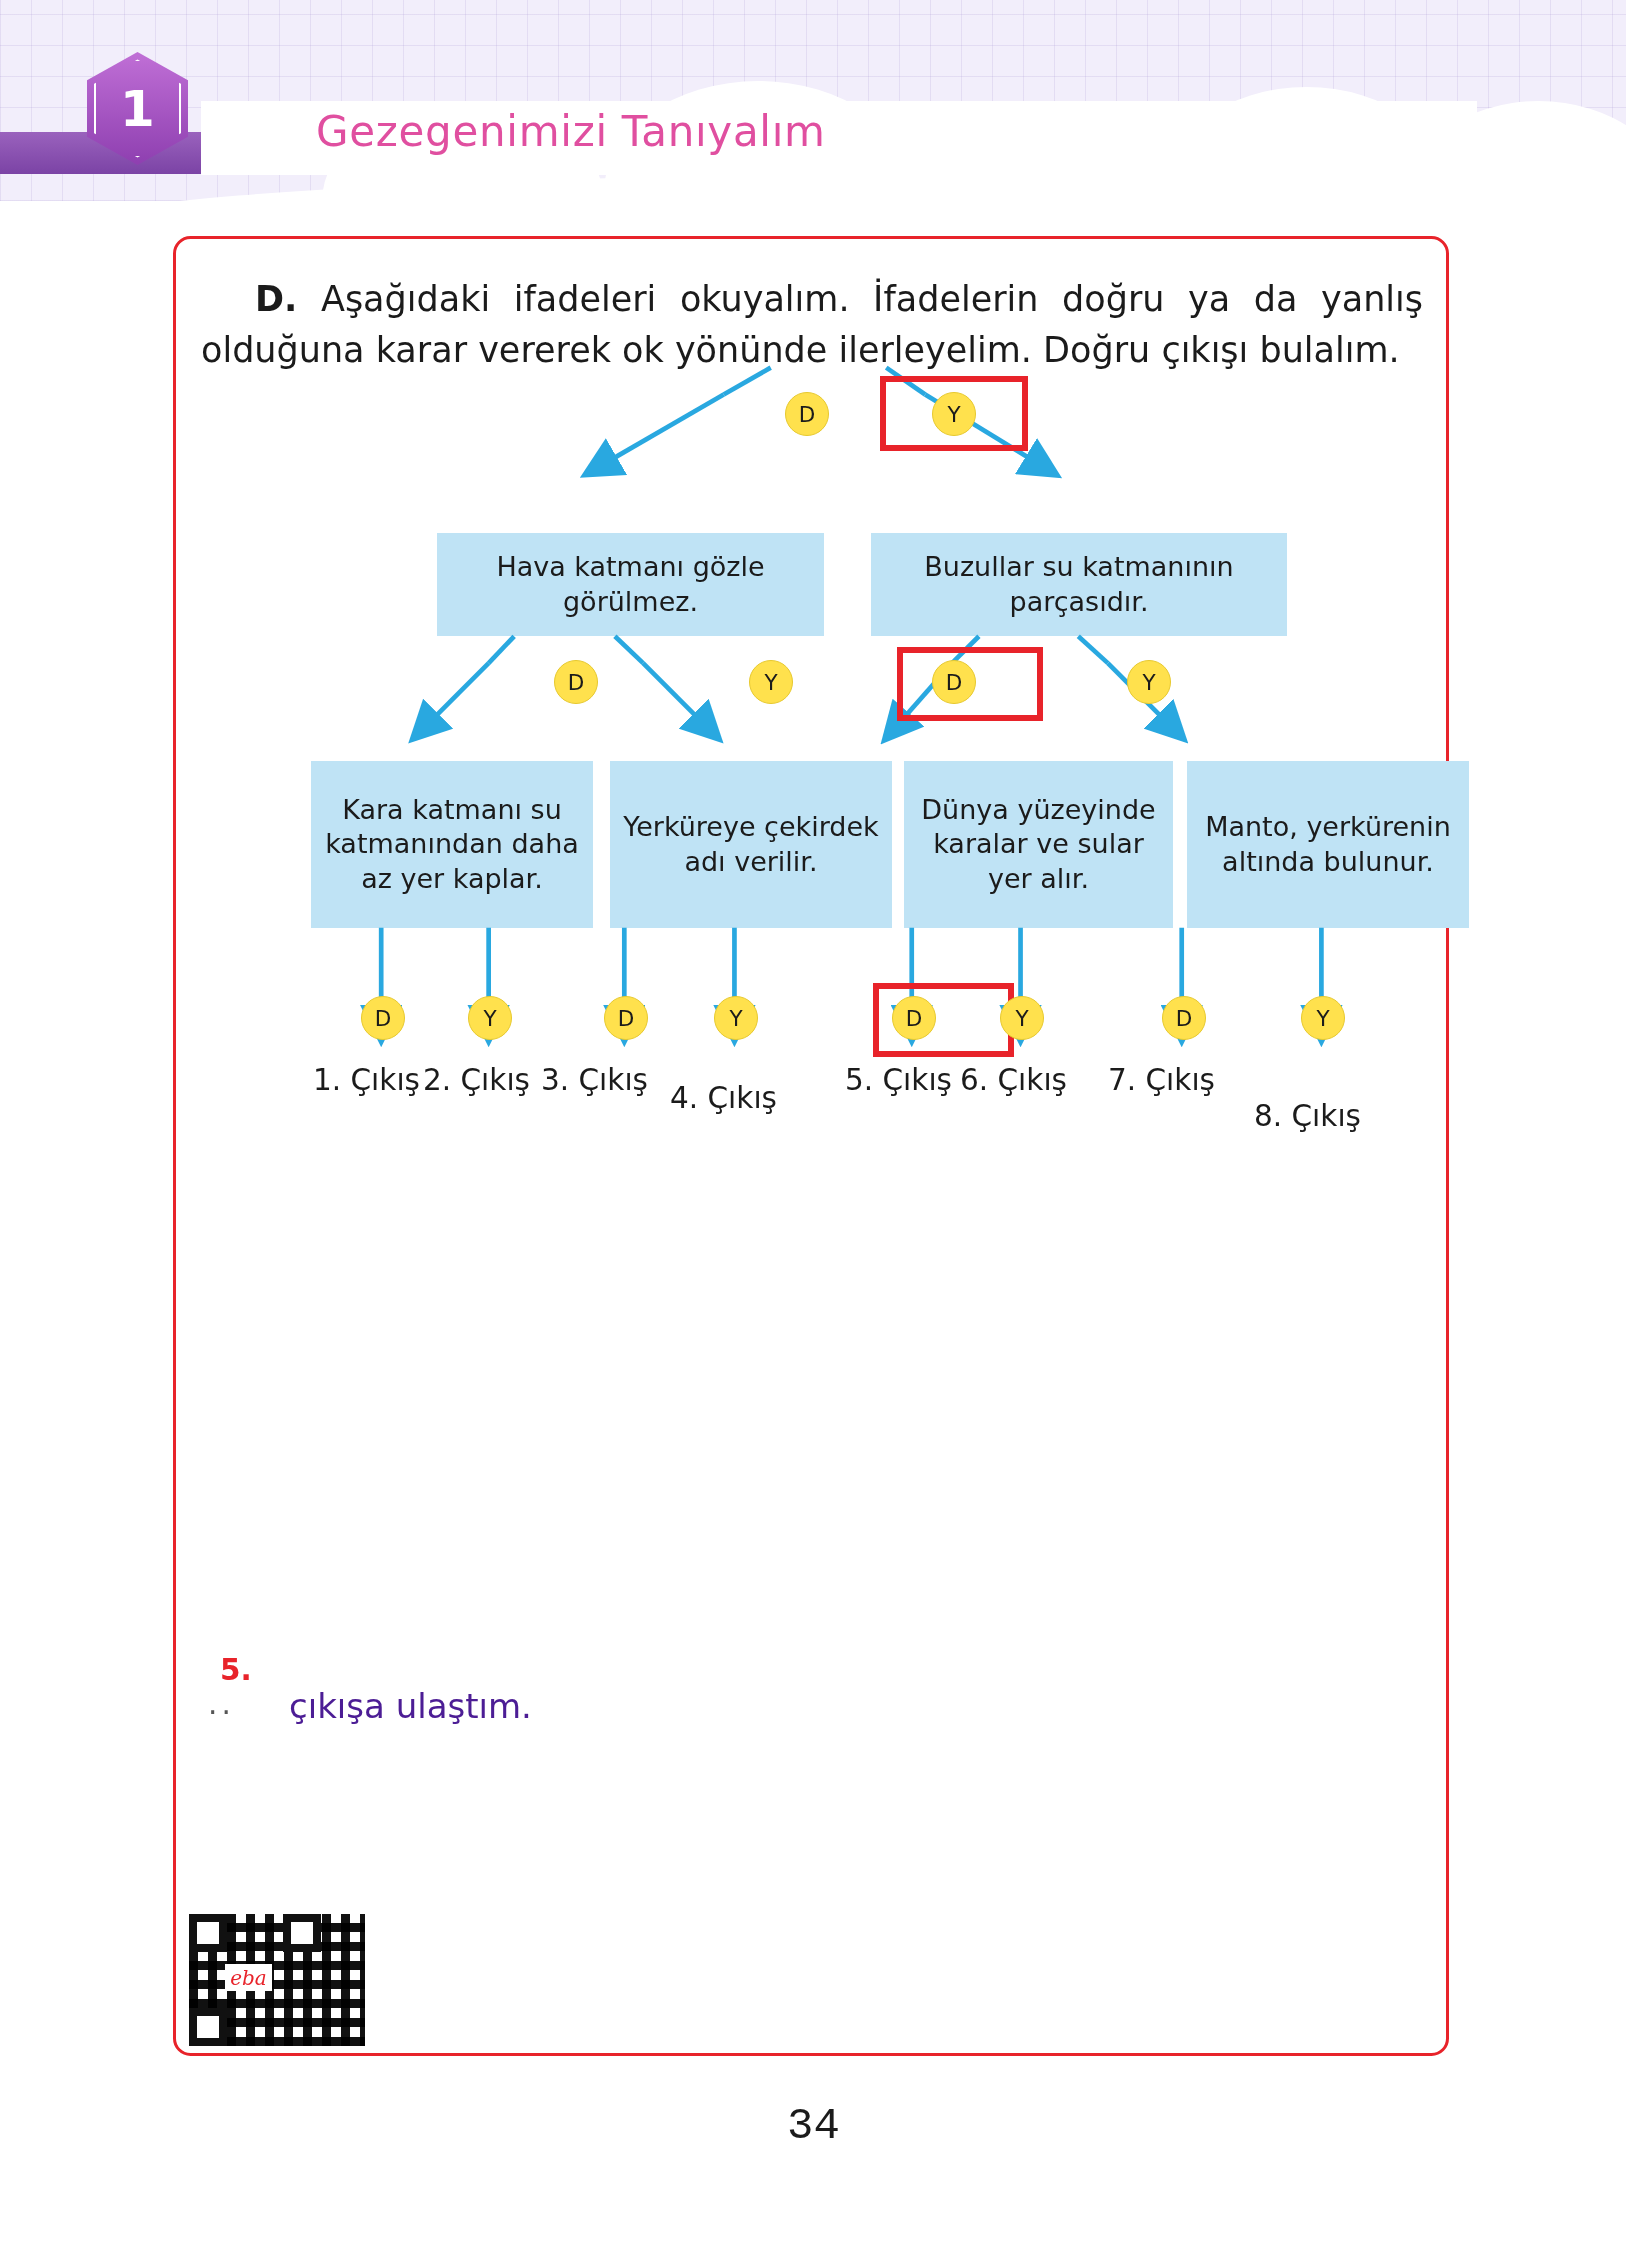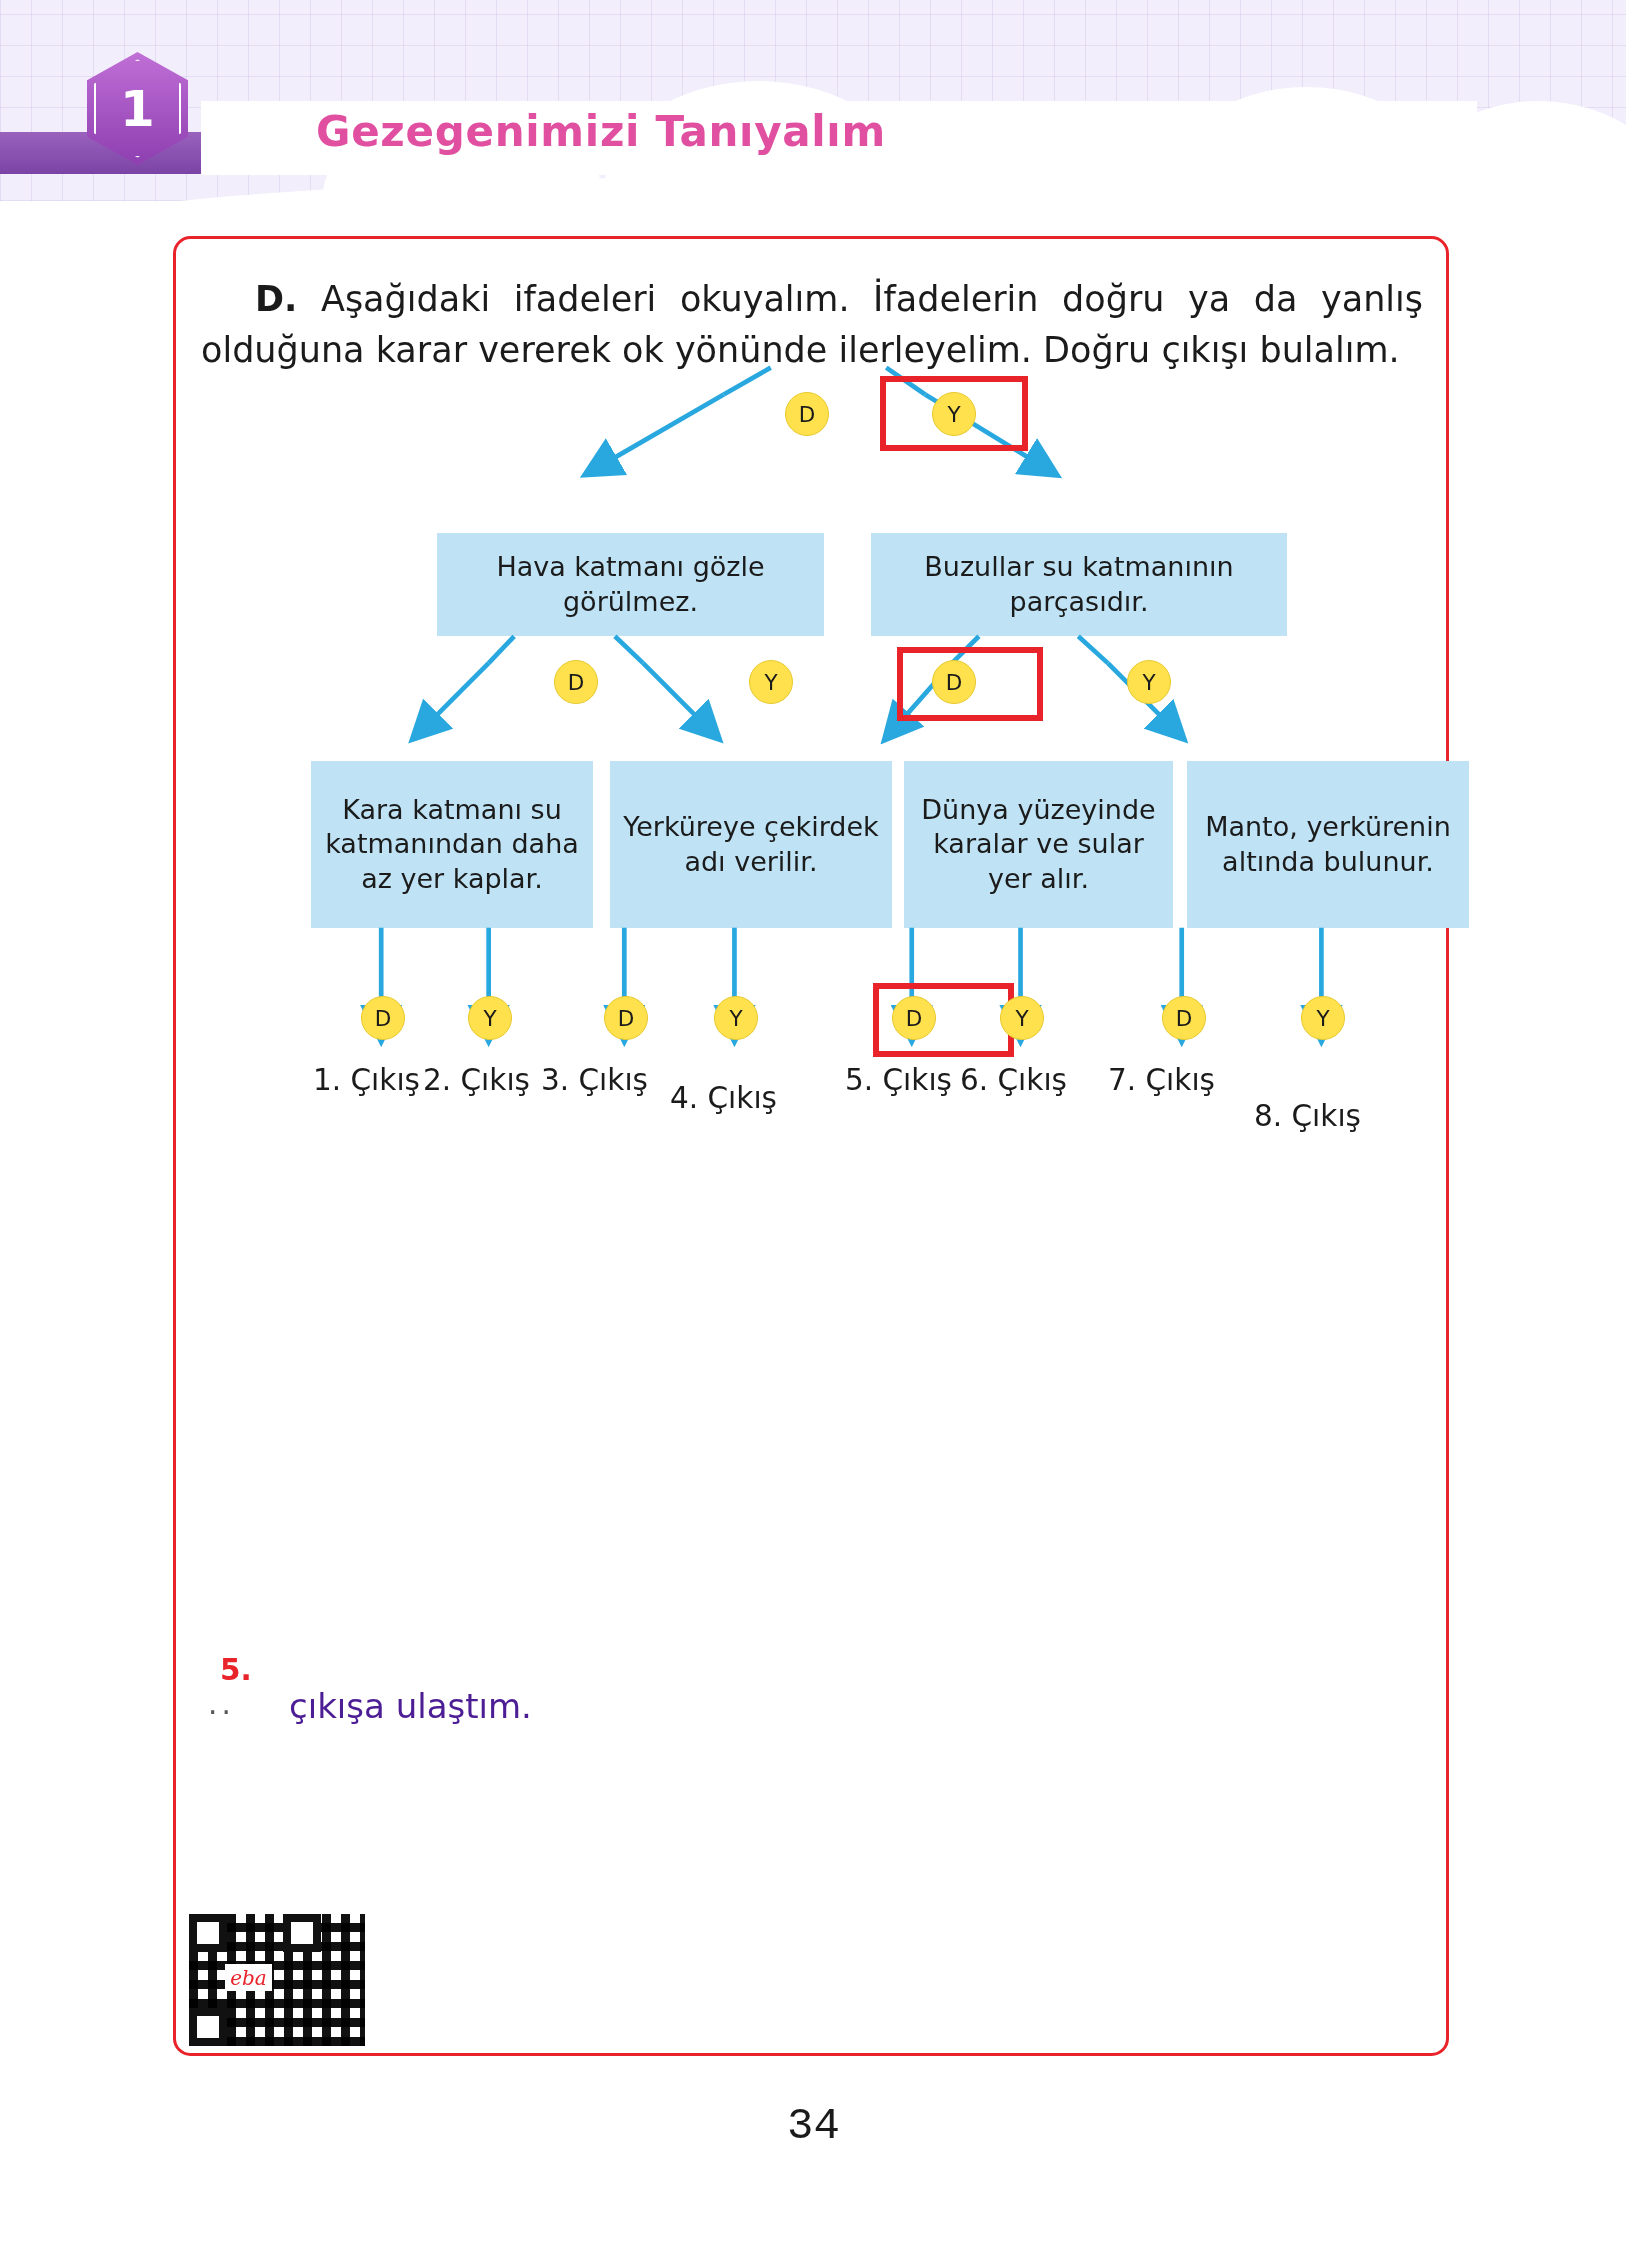--- a/index.html
+++ b/index.html
@@ -75,21 +75,21 @@
     justify-content: center;
     color: #ffffff;
     font-size: 50px;
     font-weight: bold;
     font-family: "DejaVu Sans", sans-serif;
   }
   .chapter-title {
     position: absolute;
     left: 316px; top: 107px;
     font-size: 42px;
-    font-weight: bold;
+    font-weight: normal;
     color: #e04fa0;
     letter-spacing: 0.7px;
     font-family: "DejaVu Sans", sans-serif;
     text-shadow:
       -2px -2px 0 #ffffff, 2px -2px 0 #ffffff,
       -2px  2px 0 #ffffff, 2px  2px 0 #ffffff,
        0px  2.7px 0 #ffffff, 0px -2.7px 0 #ffffff,
        2.7px  0px 0 #ffffff, -2.7px 0px 0 #ffffff;
   }
 

